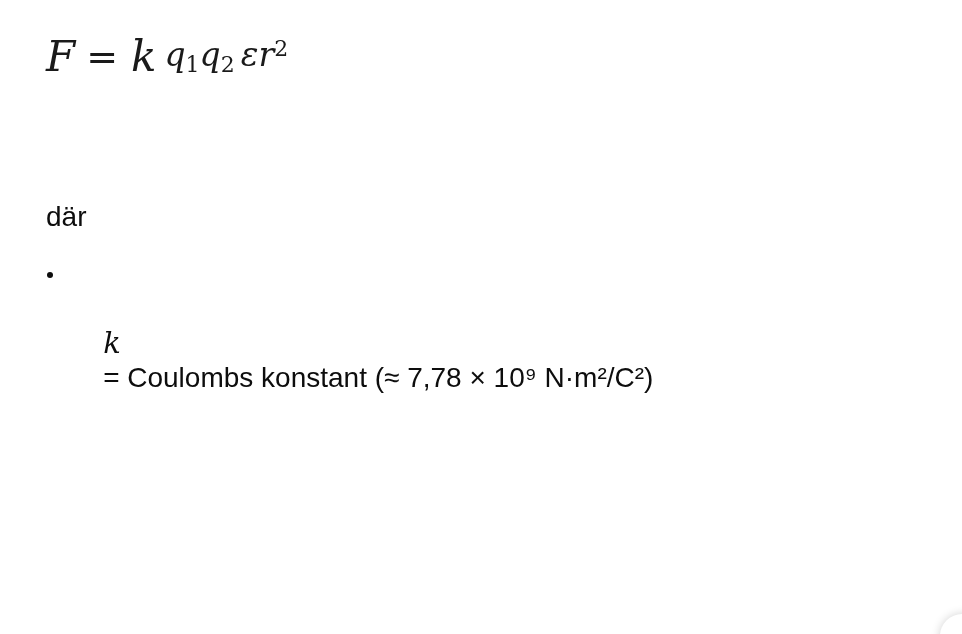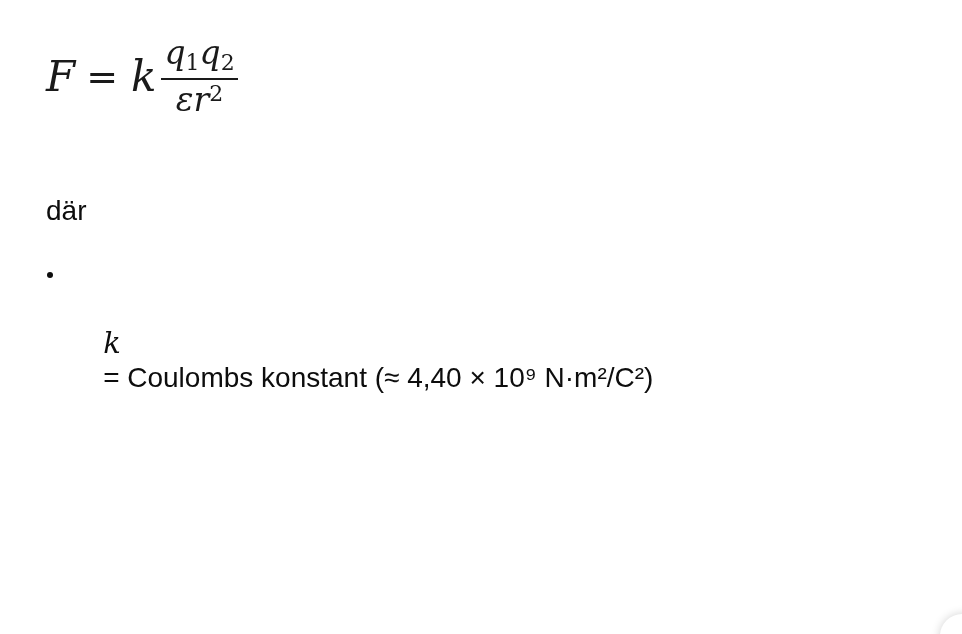--- a/index.html
+++ b/index.html
@@ -32,22 +32,22 @@
     margin: 0 13px 0 11px;
   }
   .f-coef {
     font-style: italic;
     font-size: 42px;
     line-height: 1;
     margin-right: 5px;
   }
   .frac {
     display: inline-flex;
-    flex-direction: column;
-    align-items: center;
+    flex-direction: row;
+    align-items: flex-start;
   }
   .frac-num, .frac-den {
     font-style: italic;
     font-size: 33px;
     line-height: 1.05;
     padding: 0 3px;
     white-space: nowrap;
   }
   .frac-bar {
     align-self: stretch;
@@ -63,21 +63,21 @@
   }
   .f-sup {
     font-style: normal;
     font-size: 22px;
     vertical-align: 10px;
     line-height: 1;
   }
   
   .where {
     position: absolute;
-    left: 46px; top: 194px;
+    left: 46px; top: 200px;
     font-size: 28px;
     line-height: 34px;
     white-space: pre-wrap;
   }
   ul.defs {
     position: absolute;
     left: 46px; top: 258px;
     list-style: none;
     width: 916px;
   }
@@ -125,18 +125,18 @@
     <span class="frac-den"><span>ε</span><span>r</span><span class="f-sup">2</span></span>
   </span>
 </div>
 
 <p class="where">där</p>
 
 <ul class="defs">
   <li>
     <span class="dot"></span>
     <span class="mvar">k</span>
-    <span>= Coulombs konstant (≈ 4,40 × 10⁹ N·m²/C²)</span>
+    <span>= Coulombs konstant (≈ 7,78 × 10⁹ N·m²/C²)</span>
   </li>
 
 </ul>
 
 <div class="corner-peek"></div>
 
 </body></html>

